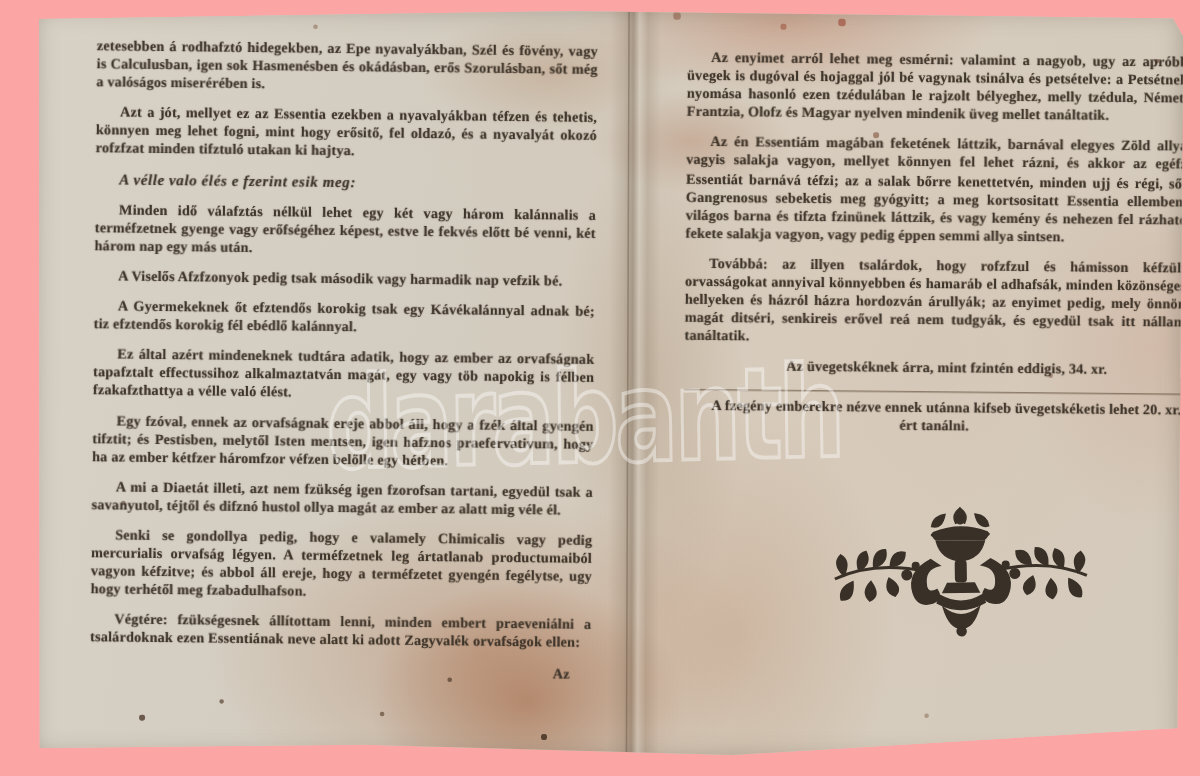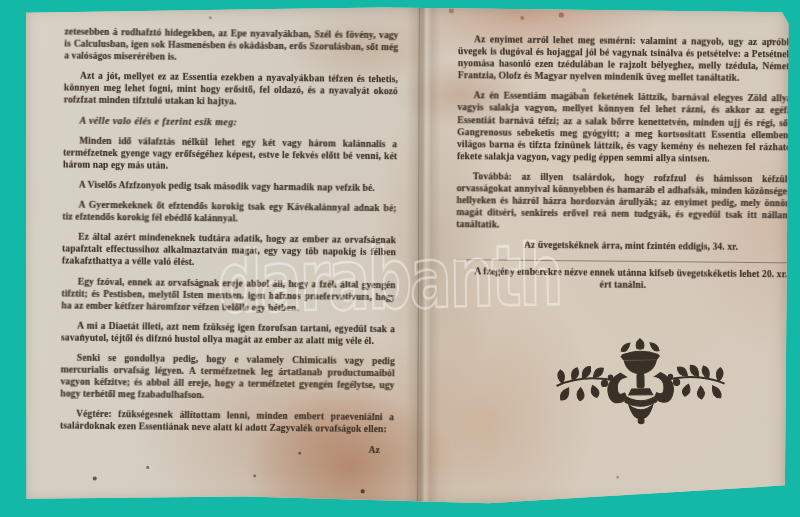--- a/index.html
+++ b/index.html
@@ -1,16 +1,16 @@
 <!DOCTYPE html>
 <html><head>
 <meta charset="utf-8">
 <style>
   html,body{margin:0;padding:0;background:#111119;}
-  .stage{position:relative;width:800px;height:517px;background:#14b8a6;overflow:hidden;
+  .stage{position:relative;width:800px;height:517px;background:#fca5a5;overflow:hidden;
          font-family:"Liberation Serif","DejaVu Serif",serif;}
   .paper{position:absolute;left:22px;top:6px;width:766px;height:499px;
          background:
            radial-gradient(ellipse 200px 70px at 500px 8px, rgba(186,120,92,.42), rgba(186,120,92,0) 70%),
            radial-gradient(ellipse 90px 46px at 438px 88px, rgba(172,118,88,.35), rgba(172,118,88,0) 75%),
            radial-gradient(ellipse 120px 55px at 345px 42px, rgba(176,128,92,.30), rgba(176,128,92,0) 72%),
            radial-gradient(ellipse 150px 115px at 330px 462px, rgba(158,94,58,.50), rgba(158,94,58,0) 70%),
            radial-gradient(ellipse 255px 150px at 300px 430px, rgba(176,116,80,.38), rgba(176,116,80,0) 72%),
            radial-gradient(ellipse 140px 200px at 470px 415px, rgba(182,132,96,.30), rgba(182,132,96,0) 75%),
            radial-gradient(ellipse 120px 160px at 748px 225px, rgba(202,152,130,.30), rgba(202,152,130,0) 75%),

